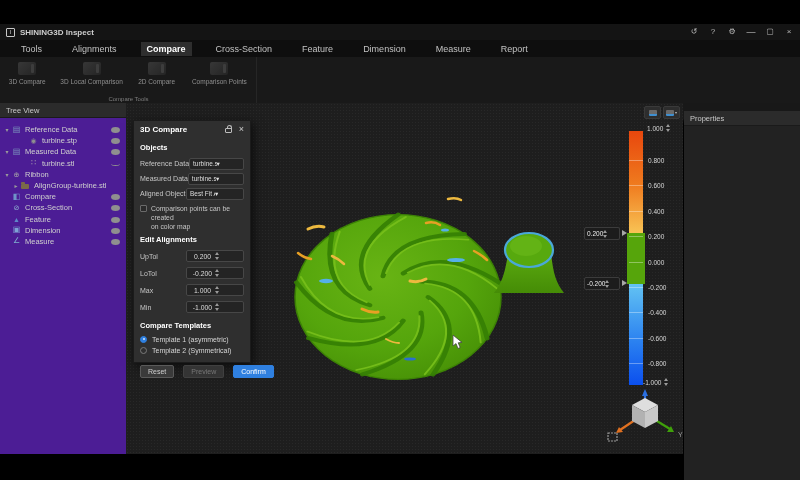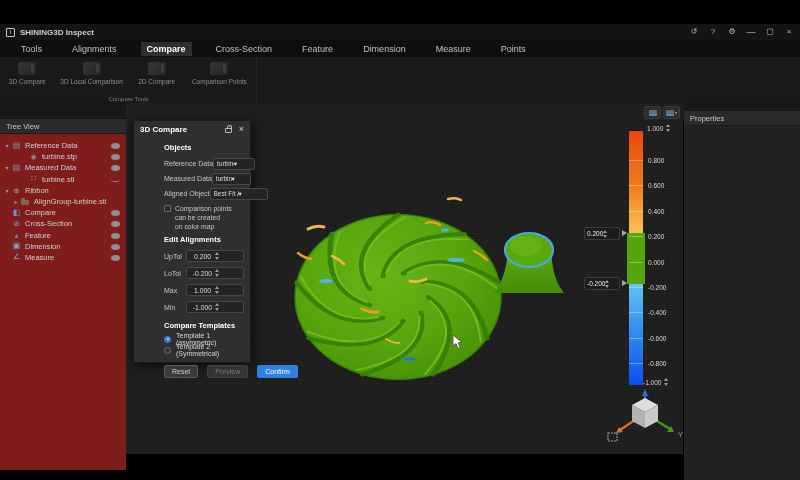--- a/index.html
+++ b/index.html
@@ -28,21 +28,21 @@
   .rtools { display:flex; padding:3px 0 0 2px; }
   .rtool { display:flex; flex-direction:column; align-items:center; justify-content:flex-start; gap:3px; padding-top:2px; }
   .rt1{width:62px;} .rt2{width:96px;} .rt3{width:64px;} .rt4{width:90px;}
   .rticon { width:18px; height:13px; border-radius:2px; background:linear-gradient(135deg,#4c4c4c,#2c2c2c); opacity:.6; position:relative; }
   .rticon::after { content:""; position:absolute; right:2px; top:2px; bottom:2px; width:3px; background:#555; border-radius:1px; }
   .rtlabel { color:#8f8f8f; font-size:6.5px; white-space:nowrap; }
   .rgroup-label { position:absolute; left:0; bottom:1px; width:257px; text-align:center; color:#7d7d7d; font-size:6px; }
 
   
   .main { position:absolute; left:0; top:79px; width:800px; height:351px; }
-  .treepanel { position:absolute; left:0; top:0; width:126px; height:351px; background:#7f1d1d;margin-top:16px; }
+  .treepanel { position:absolute; left:0; top:0; width:126px; height:351px; background:#4c1d95; }
   .panelheader { height:15px; background:#2b2b2b; color:#c8c8c8; font-size:7.5px; display:flex; align-items:center; padding-left:6px; border-bottom:1px solid #1a1a1a; }
   .treebody { padding-top:6px; }
   .trow { position:relative; height:11.2px; display:flex; align-items:center; color:#cfcfcf; font-size:7.5px; }
   .texp { width:8px; text-align:center; color:#9a9a9a; font-size:6px; flex:none; }
   .ticon { width:11px; height:10px; flex:none; display:inline-flex; align-items:center; justify-content:center; font-size:8px; line-height:1; }
   .icon-doc::before { content:"▤"; color:#7e9cc0; }
   .icon-part::before { content:"◉"; color:#8f8f8f; font-size:7px; }
   .icon-cloud::before { content:"∷"; color:#b5b5b5; }
   .icon-align::before { content:"⊕"; color:#a8a8a8; font-size:7px; }
   .icon-folder { position:relative; }
@@ -63,21 +63,21 @@
   .propspanel { position:absolute; left:683px; top:8px; width:117px; height:400px; background:#222; border-left:1px solid #000;border-radius:13px; }
 
   
   .dialog { position:absolute; left:7px; top:17px; width:118px; height:243px; background:#2f2f2f; border:1px solid #1b1b1b; box-shadow:2px 3px 10px rgba(0,0,0,.65); }
   .dhead { height:16px; display:flex; align-items:center; padding:0 6px; }
   .dtitle { color:#fff; font-size:8px; font-weight:bold; }
   .dhead-icons { margin-left:auto; display:flex; gap:7px; align-items:center; }
   .lock { position:relative; width:7px; height:5px; background:transparent; border:1px solid #bdbdbd; border-radius:1px; margin-top:3px; }
   .lock::before { content:""; position:absolute; left:1px; top:-4px; width:3px; height:3px; border:1px solid #bdbdbd; border-bottom:none; border-radius:3px 3px 0 0; }
   .dclose { color:#cfcfcf; font-size:9px; line-height:1; }
-  .dbody { padding:3px 6px 0 6px;margin-left:24px; }
+  .dbody { padding:3px 6px 0 6px; }
   .dsection { color:#fff; font-size:7.5px; font-weight:bold; margin:3px 0 4px 0; }
   .drow { display:flex; align-items:center; height:15px; }
   .dlabel { color:#c6c6c6; font-size:7px; flex:1; white-space:nowrap; }
   .dselect { width:58px; height:12px; background:#242424; border:1px solid #474747; border-radius:2px; display:flex; align-items:center; padding:0 3px; }
   .dselect span { color:#ddd; font-size:6.5px; white-space:nowrap; overflow:hidden; flex:1; }
   .caret { color:#bbb; font-size:5px; flex:none; }
   .dcheckrow { display:flex; gap:4px; margin:3px 0 2px 0; }
   .cbox { width:7px; height:7px; border:1px solid #6a6a6a; background:#2a2a2a; border-radius:1px; flex:none; margin-top:1px; }
   .dchecklabel { color:#c6c6c6; font-size:6.8px; line-height:1.35; }
   .dinput { width:58px; height:12px; background:#242424; border:1px solid #474747; border-radius:2px; display:flex; align-items:center; padding:0 3px; }
@@ -138,21 +138,21 @@
   </div>
 
   <div class="menubar">
     <span class="mitem menu-normal">Tools</span>
     <span class="mitem menu-normal">Alignments</span>
     <span class="mitem menu-active">Compare</span>
     <span class="mitem menu-normal">Cross-Section</span>
     <span class="mitem menu-normal">Feature</span>
     <span class="mitem menu-normal">Dimension</span>
     <span class="mitem menu-normal">Measure</span>
-    <span class="mitem menu-normal">Points</span>
+    <span class="mitem menu-normal">Report</span>
   </div>
 
   <div class="ribbon">
     <div class="ribbon-group">
       <div class="rtools">
         <div class="rtool rt1">
           <span class="rticon"></span>
           <span class="rtlabel">3D Compare</span>
         </div>
         <div class="rtool rt2">

